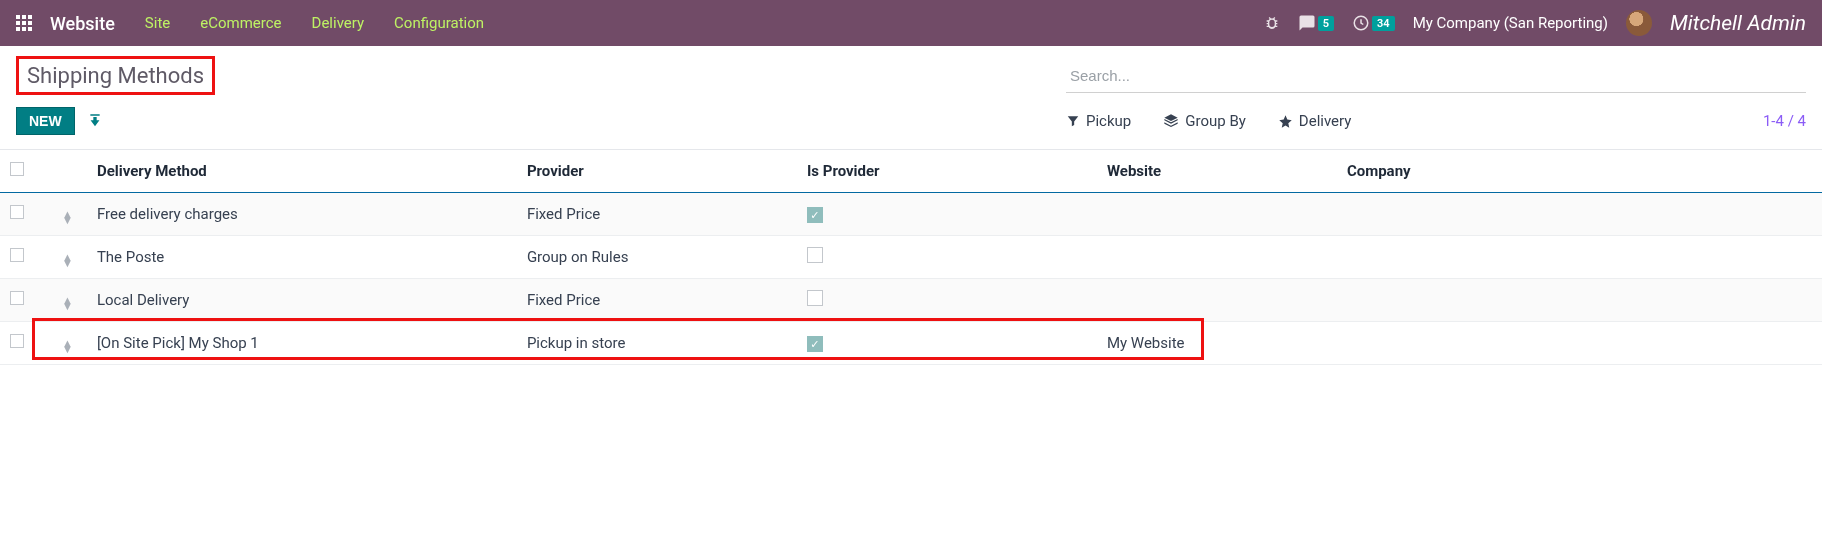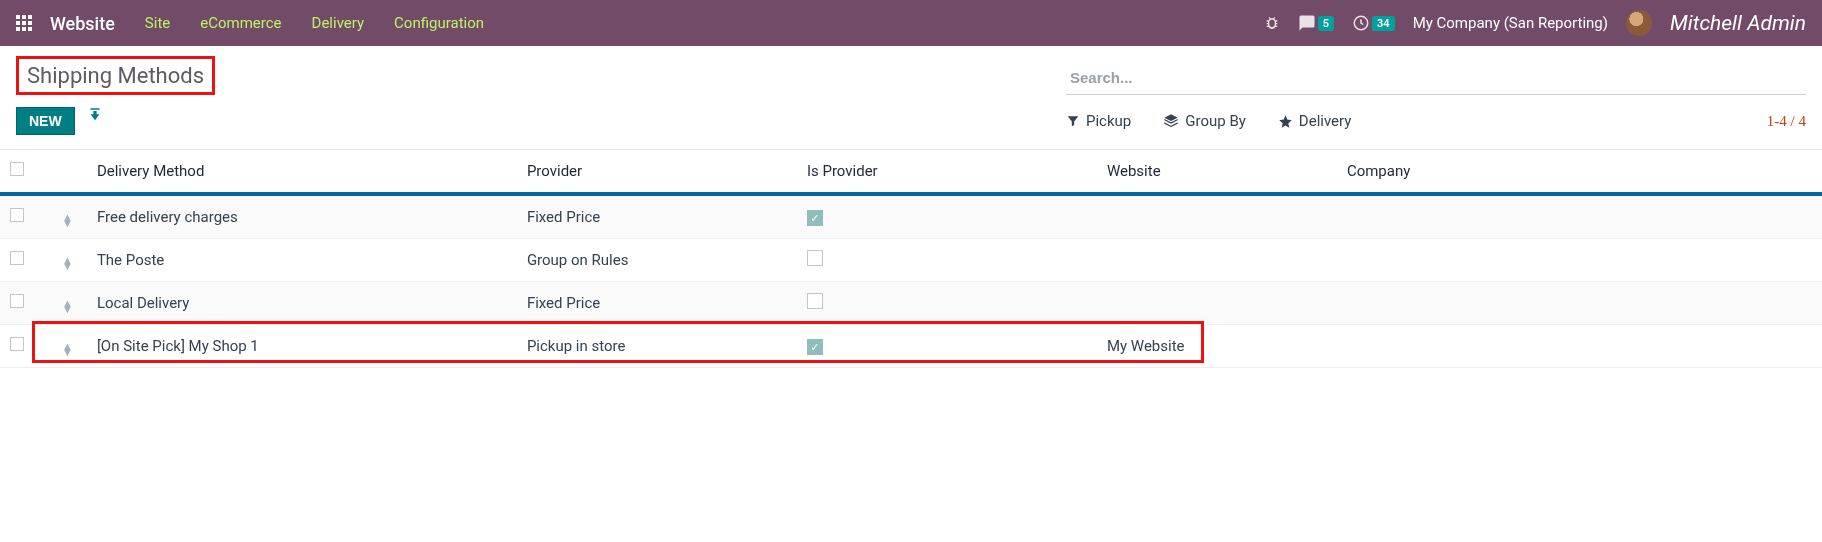--- a/index.html
+++ b/index.html
@@ -14,37 +14,37 @@
   .nav-item { font-size: 15px; color: #bef264; cursor: pointer; margin-left: 12px; }
   .topnav-right { margin-left: auto; display: flex; align-items: center; gap: 18px; }
   .badge { background: #00A09D; color: #fff; font-size: 11px; padding: 1px 5px; border-radius: 2px; margin-left: 2px; font-weight: 600; }
   .icon-btn { cursor: pointer; display: flex; align-items: center; color: #e9e1e6; }
   .company { font-size: 15px; cursor: pointer; }
   .avatar { width: 26px; height: 26px; border-radius: 50%; background: radial-gradient(circle at 40% 35%, #d7a77a 0 30%, #8a5a3a 31% 100%); cursor: pointer; }
   .user { font-size: 21px; cursor: pointer; font-style: italic; }
 
   
   .cp { padding: 10px 16px 0 16px; }
-  .cp-row1 { display: flex; align-items: flex-end; }
+  .cp-row1 { display: flex; align-items: center; }
   .breadcrumb { font-size: 22px; color: #5f5a66; padding: 4px 8px; }
   .hl-red { border: 3px solid #e11; }
   .search-wrap { margin-left: auto; width: 740px; }
-  .search-input { width: 100%; border: none; border-bottom: 1px solid #d0d0d0; padding: 8px 4px; font-size: 15px; outline: none; color: #6d28d9; font-weight: bold; }
+  .search-input { width: 100%; border: none; border-bottom: 1px solid #d0d0d0; padding: 8px 4px; font-size: 15px; outline: none; color: #6d28d9; }
   .search-input::placeholder { color: #9aa0a6; }
 
-  .cp-row2 { display: flex; margin-top: 12px; padding-bottom: 8px; }
+  .cp-row2 { display: flex; align-items: center; margin-top: 12px; padding-bottom: 8px; }
   .btn-new { background: #017E84; color: #fff; border: 1px solid rgba(0,0,0,0.2); padding: 5px 12px; font-weight: 600; font-size: 14px; cursor: pointer; }
   .btn-dl { margin-left: 12px; color: #017E84; cursor: pointer; font-size: 16px; }
   .search-tools { margin-left: auto; width: 740px; display: flex; align-items: center; gap: 32px; }
   .tool { display: flex; align-items: center; gap: 6px; cursor: pointer; color: #374151; font-size: 15px; }
-  .pager { font-size: 15px; color: #c2410c; font-family: Liberation Serif, serif; }
+  .pager { font-size: 15px; color: #8b5cf6; }
 
   
   table { width: 100%; border-collapse: collapse; margin-top: 6px; }
-  thead th { text-align: left; font-weight: 400; font-size: 15px; color: #1f2937; padding: 12px 10px; border-top: 1px solid #e5e7eb; border-bottom: 4px solid #0369a1; background: #fff; }
+  thead th { text-align: left; font-weight: 700; font-size: 15px; color: #1f2937; padding: 12px 10px; border-top: 1px solid #e5e7eb; border-bottom: 1px solid #0369a1; background: #fff; }
   tbody td { padding: 11px 10px; border-bottom: 1px solid #eceef0; font-size: 15px; color: #374151; }
   tbody tr.alt { background: #fafafa; }
   .cb { width: 14px; height: 14px; border: 1px solid #c3c7cc; display: inline-block; background: #fff; cursor: pointer; }
   .sort-handle { color: #aab0b8; font-size: 11px; display: inline-flex; flex-direction: column; line-height: 6px; margin-right: 4px; cursor: grab; }
   .chk { width: 16px; height: 16px; display: inline-flex; align-items: center; justify-content: center; background: #8fbdbc; color: #fff; font-size: 11px; }
   .chk.off { background: #fff; border: 1px solid #c3c7cc; }
   .col-cb { width: 52px; }
   .col-handle { width: 32px; }
   .col-method { width: 430px; }
   .col-provider { width: 280px; }

